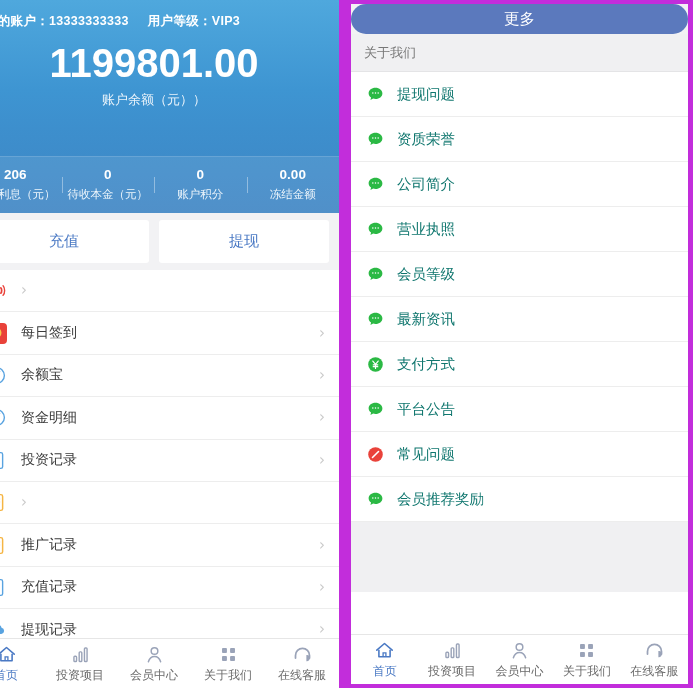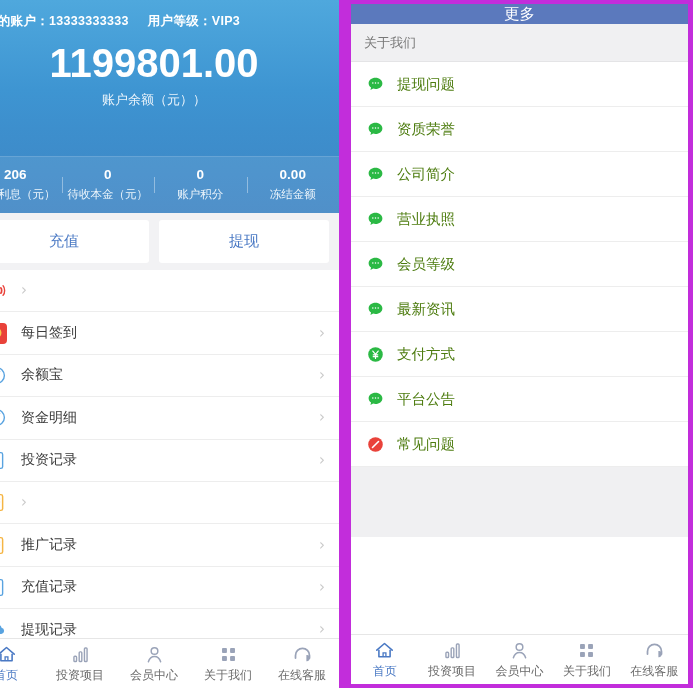--- a/index.html
+++ b/index.html
@@ -108,44 +108,44 @@
     width: 348px; height: 688px;
     overflow: hidden;
     background: #f2f2f4;
     border-left: 6px solid #c22ddb;
     border-right: 5px solid #c22ddb;
     border-top: 4px solid #c22ddb;
     border-bottom: 4px solid #c22ddb;
   }
   .right-inner { position: absolute; inset: 0; display:flex; flex-direction: column; background:#f2f2f4;}
   .more-header {
-    flex: none; height: 20px;
+    flex: none; height: 30px;
     background: #5b79bd;
     color: #fff; font-size: 15.5px;
-    display: flex; align-items: center; justify-content: center;
+    display: flex; align-items: center; justify-content: center; border-radius: 15px;
   }
   .section-cap {
     flex: none; height: 38px;
     background: #f0f0f2;
     display: flex; align-items: center;
     padding-left: 13px;
     font-size: 13px; color: #777777;
     border-bottom: 1px solid #e4e4e6;
   }
   .r-list { flex: 1 1 auto; background:#fff; overflow:hidden; }
   .r-item {
     height: 45px;
     display: flex; align-items: center;
     padding: 0 12px 0 14px;
     background: #fff;
     border-bottom: 1px solid #ededed;
     cursor: pointer;
   }
   .r-ico { width: 20px; height: 20px; flex:none; margin-right: 12px; display:flex; align-items:center; justify-content:center;}
-  .r-text { font-size: 14.5px; color: #4d7c0f; }
+  .r-text { font-size: 14.5px; color: #0f766e; }
   .r-filler { background:#f0f0f2; }
 
   
   .tabbar {
     flex: none; height: 50px;
     background: #ffffff;
     border-top: 1px solid #e6e6e6;
     display: flex; align-items: stretch;
   }
   .tab {
@@ -493,20 +493,33 @@
             <span class="r-ico">
               <span style="display: inline-flex; align-items: center; justify-content: center; width: 19px; height: 19px;">
                 <svg width="19" height="19" viewBox="0 0 24 24">
                   <circle cx="12" cy="12" r="9.2" fill="#e9423a"></circle>
                   <path d="M8.2 15.8L15.8 8.2" stroke="#fff" stroke-width="2" stroke-linecap="round"></path>
                 </svg>
               </span>
             </span>
             <span class="r-text">常见问题</span>
           </div>
+          <div class="r-item">
+            <span class="r-ico">
+              <span style="display: inline-flex; align-items: center; justify-content: center; width: 19px; height: 19px;">
+                <svg width="19" height="19" viewBox="0 0 24 24">
+                  <path d="M12 3.4c-4.9 0-8.7 3.1-8.7 7 0 2.2 1.2 4.1 3.1 5.4l-.8 3.3 3.5-1.9c.9.2 1.9.4 2.9.4 4.9 0 8.7-3.1 8.7-7s-3.8-7.2-8.7-7.2z" fill="#2bb944"></path>
+                  <circle cx="8.6" cy="10" r=".95" fill="#fff"></circle>
+                  <circle cx="12" cy="10" r=".95" fill="#fff"></circle>
+                  <circle cx="15.4" cy="10" r=".95" fill="#fff"></circle>
+                </svg>
+              </span>
+            </span>
+            <span class="r-text">会员推荐奖励</span>
+          </div>
           <div class="r-filler" style="height: 70px;"></div>
         </div>
       <div class="tabbar" id="tabbar-right">
           <div class="tab active">
             <span class="tab-ico">
               <span style="display: inline-flex; align-items: center; justify-content: center; width: 21px; height: 21px; color: rgb(74, 121, 196);">
                 <svg width="21" height="21" viewBox="0 0 24 24">
                   <path d="M3.2 11.6L12 4l8.8 7.6" fill="none" stroke="currentColor" stroke-width="1.8" stroke-linecap="round" stroke-linejoin="round"></path>
                   <path d="M5.6 11v8.2h12.8V11" fill="none" stroke="currentColor" stroke-width="1.8" stroke-linejoin="round"></path>
                   <path d="M10.4 19.2v-4.4h3.2v4.4" fill="none" stroke="currentColor" stroke-width="1.5"></path>

